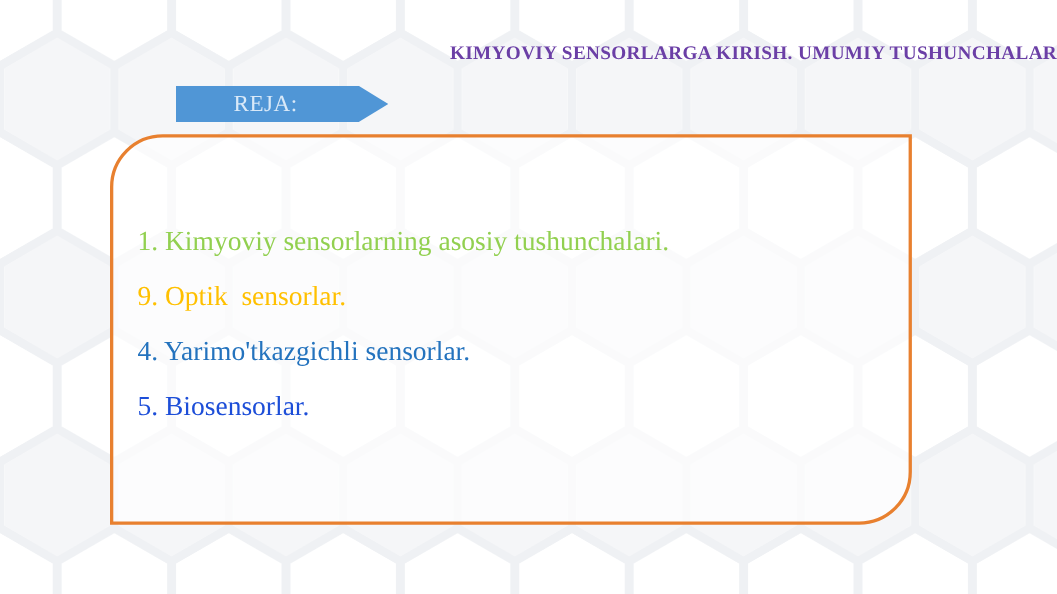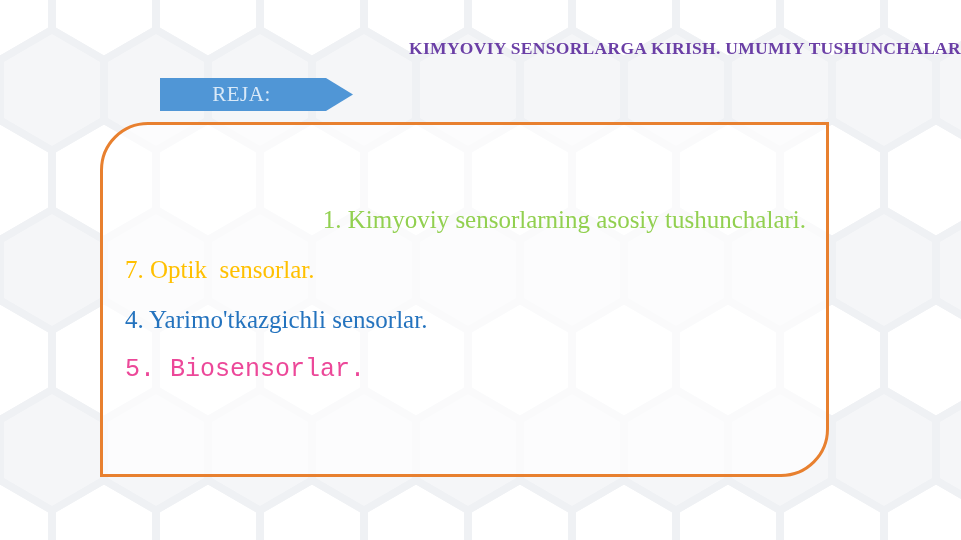--- a/index.html
+++ b/index.html
@@ -89,20 +89,20 @@
 <div class="slide">
 
   <div class="slide-title" style="color: rgb(107, 63, 166);">KIMYOVIY SENSORLARGA KIRISH. UMUMIY TUSHUNCHALAR</div>
 
   <div class="reja-banner" style="background-color: rgb(80, 150, 214);">
     <span class="reja-banner-label" style="color: rgb(217, 233, 248);">REJA:</span>
   </div>
 
   <div class="content-box" style="border-color: rgb(232, 128, 47);">
     <ul class="agenda-list">
-      <li class="agenda-item" style="color: rgb(146, 208, 80); text-align: right;">1. Kimyoviy sensorlarning asosiy tushunchalari.</li>
-      <li class="agenda-item" style="color: rgb(255, 192, 0);">7. Optik  sensorlar.</li>
+      <li class="agenda-item" style="color: rgb(146, 208, 80);">1. Kimyoviy sensorlarning asosiy tushunchalari.</li>
+      <li class="agenda-item" style="color: rgb(255, 192, 0);">9. Optik  sensorlar.</li>
       <li class="agenda-item" style="color: rgb(36, 115, 190);">4. Yarimo'tkazgichli sensorlar.</li>
-      <li class="agenda-item" style="color: #ec4899; font-family: Liberation Mono, monospace;">5. Biosensorlar.</li>
+      <li class="agenda-item" style="color: #1d4ed8;">5. Biosensorlar.</li>
     </ul>
   </div>
 
 </div>
 
 </body></html>

